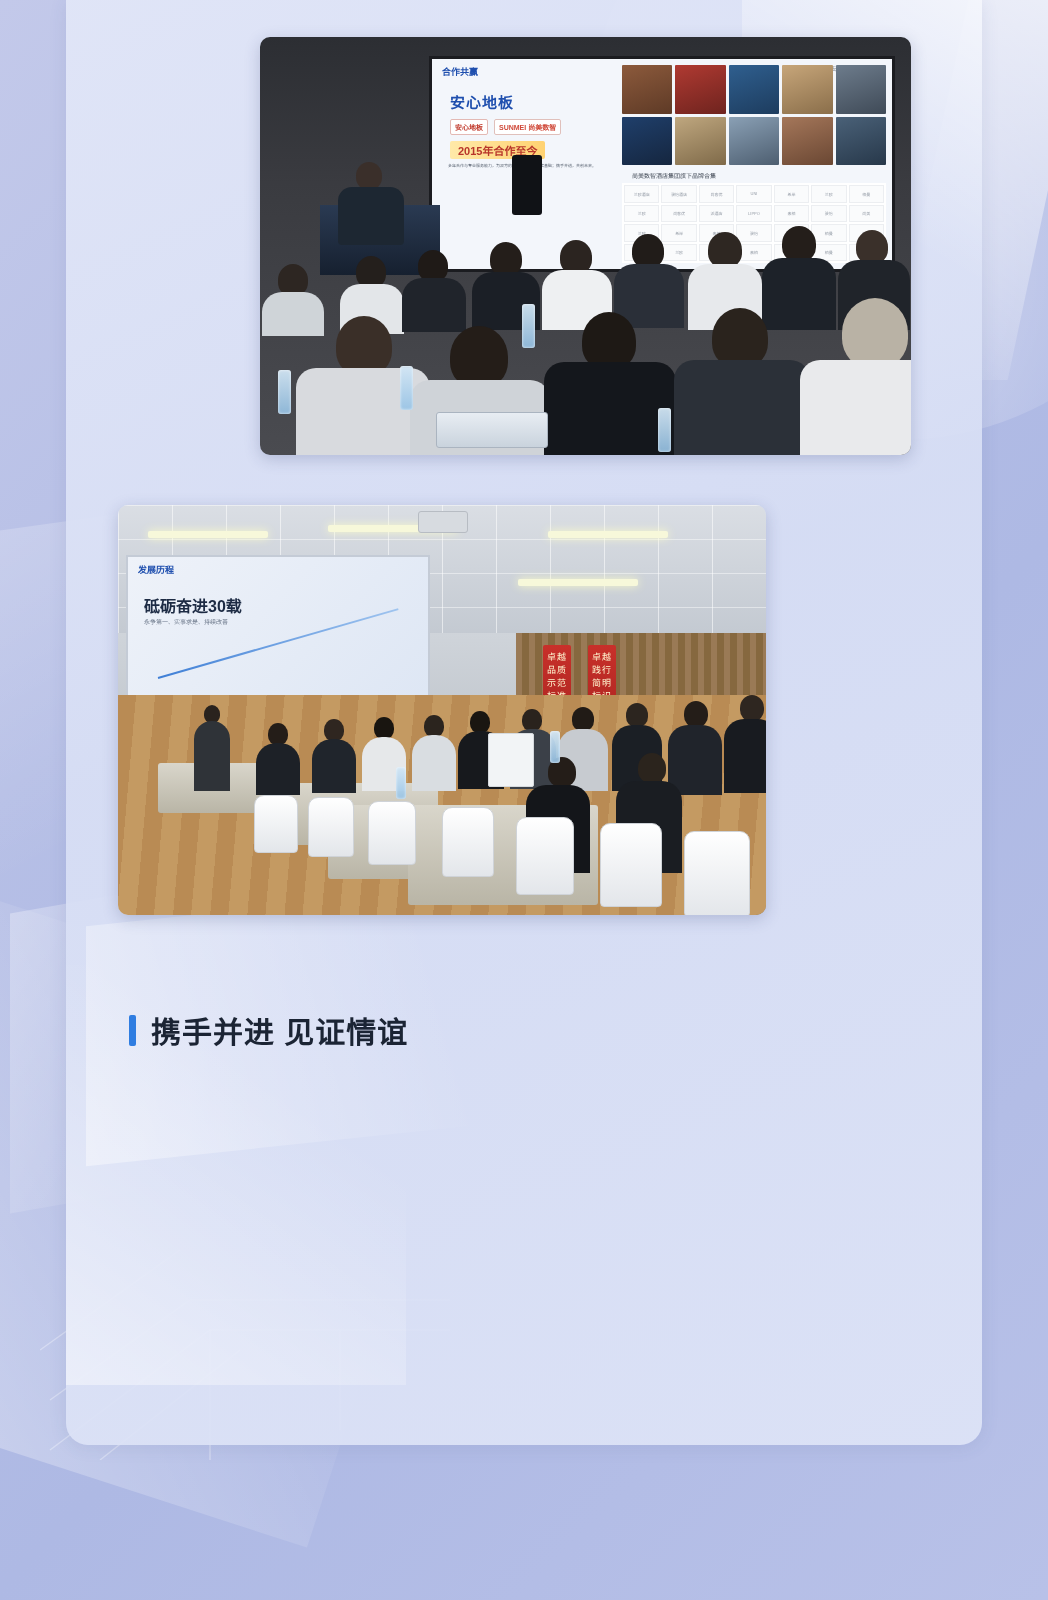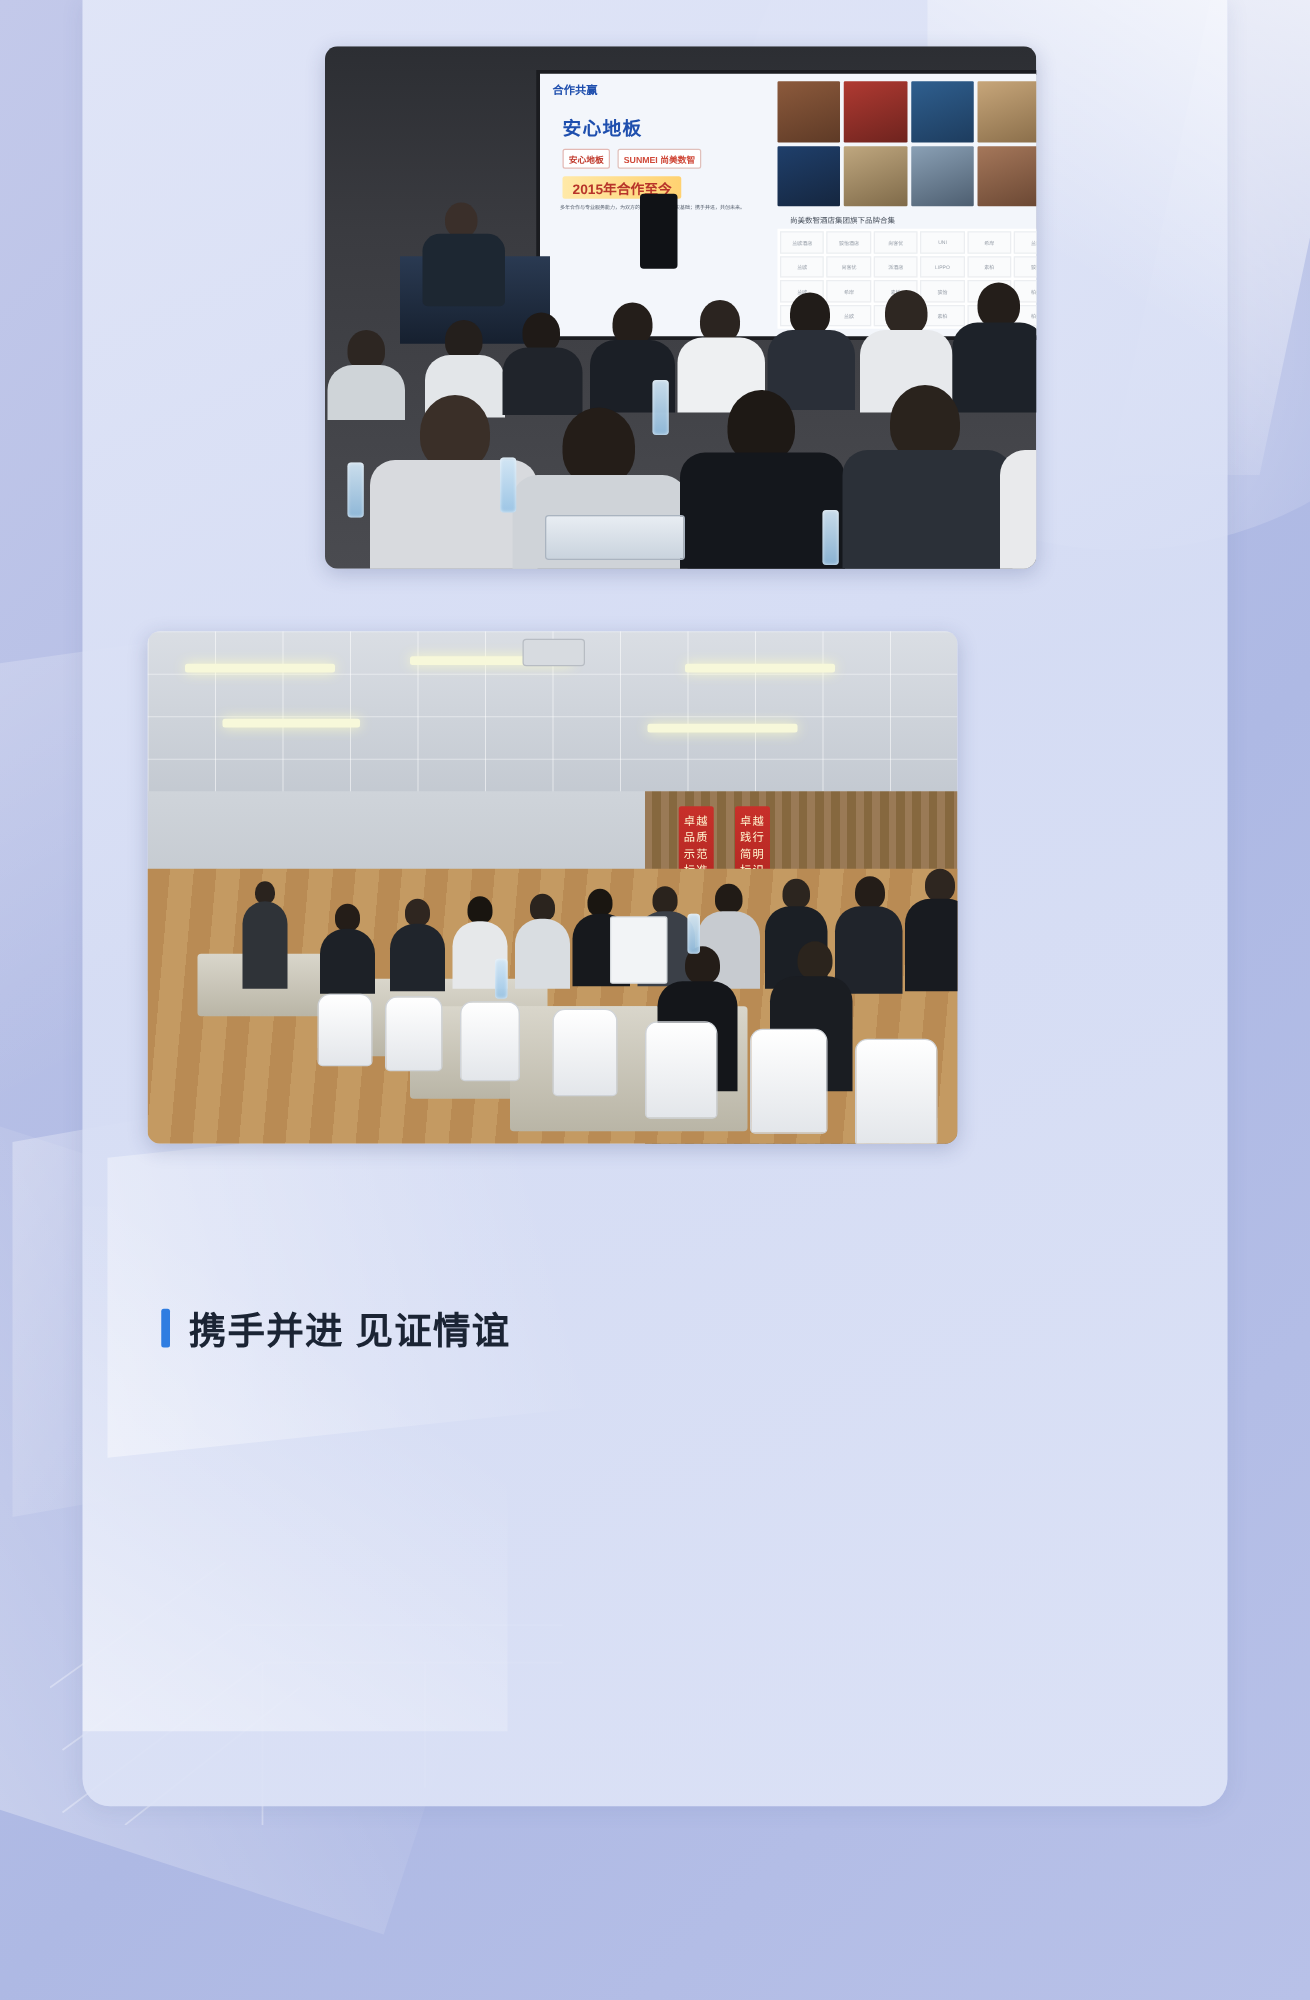--- a/index.html
+++ b/index.html
@@ -103,21 +103,21 @@
   
   .photo {
     position: absolute;
     border-radius: 10px;
     overflow: hidden;
     box-shadow: 0 4px 16px rgba(40,55,110,0.22);
   }
   .photo-1 {
     left: 194px;
     top: 37px;
-    width: 569px;
+    width: 651px;
     height: 418px;
   }
   .photo-2 {
     left: 52px;
     top: 505px;
     width: 648px;
     height: 410px;
   }
 
   
@@ -282,21 +282,21 @@
     position: absolute;
     background: linear-gradient(180deg,#ffffff,#e3e6ea);
     border-radius: 10px 10px 4px 4px;
     border: 1px solid #cfd3d8;
   }
 
   
   .section-head {
     position: absolute;
     left: 63px;
-    top: 1040px;
+    top: 1008px;
     display: flex;
     align-items: center;
     gap: 15px;
   }
   .head-bar {
     width: 7px;
     height: 31px;
     background: #2f7de1;
     border-radius: 2px;
   }
@@ -467,20 +467,26 @@
           <div class="p2-light" style="left:30px; top:26px; width:120px;"></div>
           <div class="p2-light" style="left:210px; top:20px; width:130px;"></div>
           <div class="p2-light" style="left:430px; top:26px; width:120px;"></div>
           <div class="p2-light" style="left:60px; top:70px; width:110px;"></div>
           <div class="p2-light" style="left:400px; top:74px; width:120px;"></div>
           <div class="p2-proj"></div>
         </div>
         <div class="p2-wall"></div>
         <div class="p2-curtain"></div>
 
+        <div class="p2-screen">
+          <div class="p2-scr-head">发展历程</div>
+          <div class="p2-scr-title">砥砺奋进30载</div>
+          <div class="p2-scr-sub">永争第一、实事求是、持续改善</div>
+          <div class="p2-scr-line"></div>
+        </div>
 
         <div class="p2-banner" style="left:425px; top:140px; height:120px;">卓越品质 示范标准</div>
         <div class="p2-banner" style="left:470px; top:140px; height:120px;">卓越践行 简明标识</div>
 
         <div class="p2-floor"></div>
 
         <div class="p2-table" style="left:150px; top:278px; width:170px; height:62px;"></div>
         <div class="p2-table" style="left:210px; top:300px; width:200px; height:74px;"></div>
         <div class="p2-table" style="left:290px; top:300px; width:190px; height:100px;"></div>
         <div class="p2-table" style="left:40px; top:258px; width:130px; height:50px;"></div>

